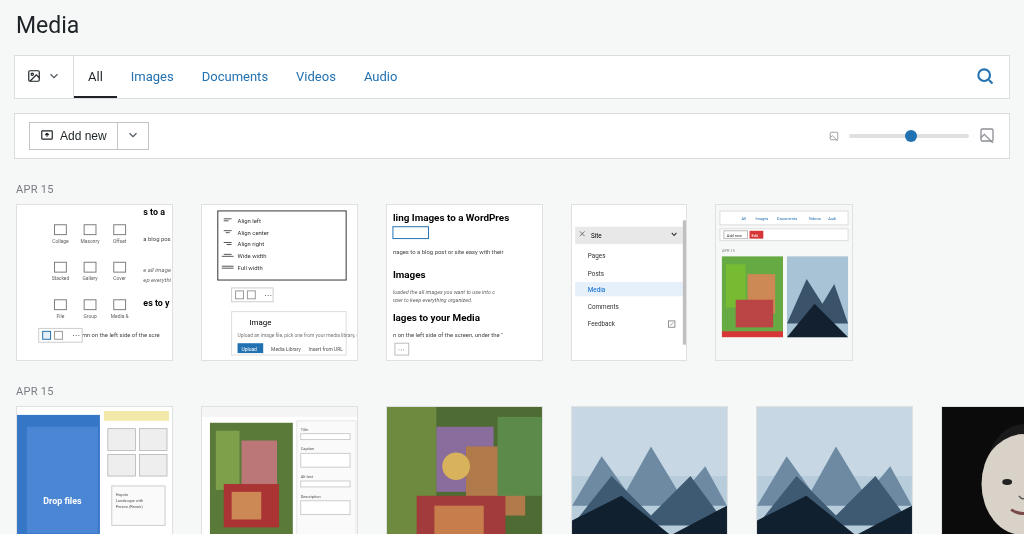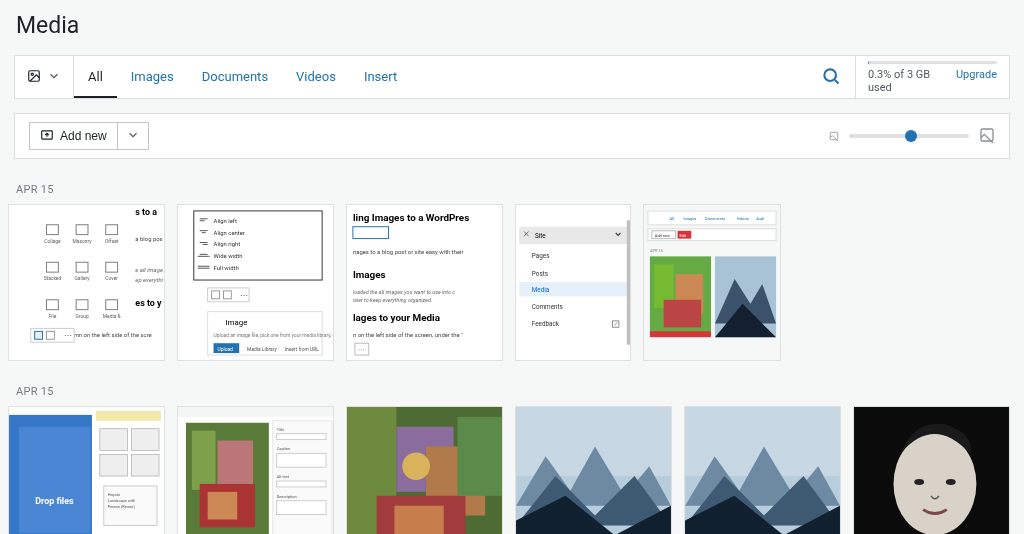--- a/index.html
+++ b/index.html
@@ -83,21 +83,21 @@
       position:relative;
     }
     .slider-thumb {
       position:absolute; top:50%; left:52%; transform:translate(-50%,-50%);
       width:12px; height:12px; border-radius:50%; background:#2271b1;
     }
     .date-heading {
       font-size:11px; color:#787c82; padding:24px 16px 8px 16px; letter-spacing:.3px;
     }
     .grid-row {
-      display:flex; gap:12px; padding:0 8px;
+      display:flex; gap:28px; padding:0 16px;
     }
     .thumb {
       width:157px; height:157px; background:#fff;
       border:1px solid #e0e0e0;
       overflow:hidden; position:relative; flex-shrink:0;
     }
     .thumb svg { width:100%; height:100%; display:block; }
     .row2 .thumb { height:150px; }
     
     .icon-sm { width:14px; height:14px; }
@@ -122,40 +122,31 @@
         <svg class="icon-sm" viewBox="0 0 24 24" fill="none" stroke="#50575e" stroke-width="2">
             <path d="M6 9l6 6 6-6"></path>
           </svg>
       </span>
     </div>
     <div class="tabs">
       <div class="tab active">All</div>
       <div class="tab">Images</div>
       <div class="tab">Documents</div>
       <div class="tab">Videos</div>
-      <div class="tab">Insert</div>
+      <div class="tab">Audio</div>
     </div>
   </div>
   <div class="filter-spacer"></div>
   <div class="search-btn">
     <span>
       <svg class="icon-md" viewBox="0 0 24 24" fill="none" stroke="#2271b1" stroke-width="2.5">
         <circle cx="11" cy="11" r="7"></circle>
           <path d="M21 21l-4.3-4.3"></path>
       </svg>
     </span>
-  </div>
-  <div class="storage">
-    <div class="storage-bar">
-        <div class="storage-fill"></div>
-      </div>
-    <div class="storage-text">
-      <span>0.3% of 3 GB used</span>
-      <a>Upgrade</a>
-    </div>
   </div>
 </div>
 
 <div class="toolbar">
   <div class="add-new-group">
     <button class="add-new-btn">
       <span>
         <svg class="icon-sm" viewBox="0 0 24 24" fill="none" stroke="#1d2327" stroke-width="2">
           <rect x="3" y="5" width="18" height="14" rx="1"></rect>
           <path d="M12 15V9m0 0l-3 3m3-3l3 3"></path>

